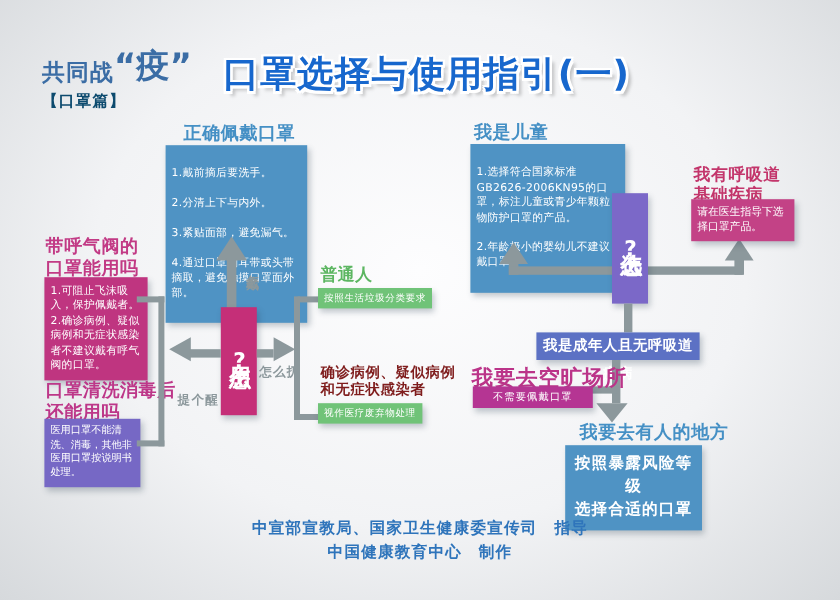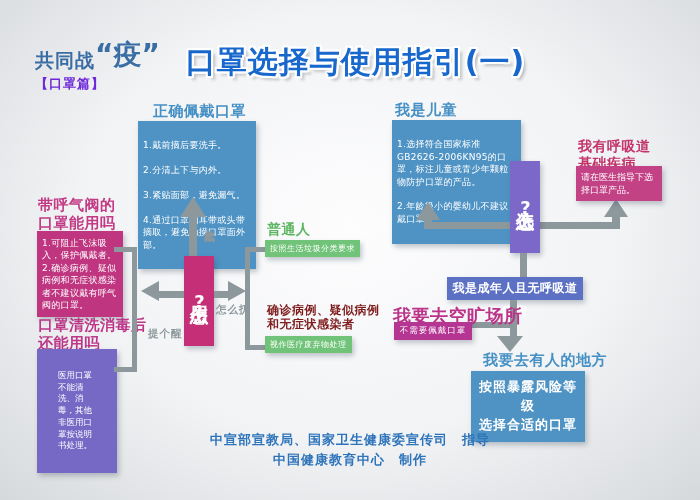--- a/index.html
+++ b/index.html
@@ -26,41 +26,41 @@
   }
   .small { font-size: 9px; line-height: 1.38; letter-spacing: .3px; }
   .gray { background: #8c989c; }
   .head { width:0; height:0; position:absolute; }
 
   
   .logo { left:35px; top:36px; }
   .logo-top { color:#3b6da5; font-weight:bold; display:flex; align-items:flex-end; }
   .logo-main { font-size:19px; padding-top:8px; letter-spacing:1px; }
   .logo-yi { font-size:28px; }
-  .logo-sub { color:#6d28d9; font-weight:bold; font-size:13px; margin-top:1px; letter-spacing:1px; }
+  .logo-sub { color:#0c4a6e; font-weight:bold; font-size:13px; margin-top:1px; letter-spacing:1px; }
 
   
   .main-title {
     left:158px; top:42px; width:395px;
     text-align:center; font-size:30px; font-weight:bold; color:#1767cd;
     letter-spacing:1px;
     text-shadow: 2px 0 0 #fff, -2px 0 0 #fff, 0 2px 0 #fff, 0 -2px 0 #fff,
                  2px 2px 0 #fff, -2px -2px 0 #fff, 2px -2px 0 #fff, -2px 2px 0 #fff,
                  4px 4px 3px rgba(0,0,0,.22);
   }
 
   
   .wear-title { left:153px; top:103px; font-size:15px; color:#4590c5; }
   .wear-box { left:138px; top:121px; width:118px; padding:6px 5px; background:#4f93c4; }
 
   
   .valve-title { left:38px; top:197px; font-size:15px; color:#c23a85; }
   .valve-box { left:37px; top:231px; width:86px; padding:6px 5px; background:#bf3580; }
   .wash-title { left:38px; top:317px; font-size:15px; color:#bd3789; }
-  .wash-box { left:37px; top:349px; width:80px; padding:21px; background:#7668c5; font-size:8.5px; line-height:1.38; }
+  .wash-box { left:37px; top:349px; width:80px; padding:5px; background:#7668c5; font-size:8.5px; line-height:1.38; }
 
   
   .blv { left:132px; top:247px; width:5px; height:125px; }
   .blt { left:114px; top:247px; width:23px; height:5px; }
   .blb { left:114px; top:367px; width:23px; height:5px; }
   .brv { left:245px; top:247px; width:5px; height:103px; }
   .brt { left:248px; top:247px; width:18px; height:5px; }
   .brb { left:248px; top:345px; width:18px; height:5px; }
 
   
@@ -119,21 +119,21 @@
   .adult-bar {
     left:447px; top:277px; width:136px; height:23px; background:#5c71c4;
     color:#ffffff; font-weight:bold; font-size:12px; text-align:center; line-height:23px;
     letter-spacing:.5px; box-shadow:2px 3px 5px rgba(40,60,80,.28); position:absolute;
   }
   .down2-shaft { left:510px; top:300px; width:7px; height:36px; }
   .down2-head { left:497px; top:336px; border-left:13px solid transparent; border-right:13px solid transparent; border-top:16px solid #8c989c; }
   .branch-h { left:470px; top:322px; width:44px; height:6px; }
 
   .open-title { left:393px; top:305px; font-size:18px; color:#bb3489; }
-  .open-box { left:394px; top:322px; width:78px; padding:3px 0; text-align:center; background:#b53593; font-size:8.5px; letter-spacing:1px; }
+  .open-box { left:394px; top:322px; width:100px; padding:3px 0; text-align:center; background:#b53593; font-size:8.5px; letter-spacing:1px; }
 
   .crowd-title { left:483px; top:352px; font-size:15px; color:#4590c5; }
   .crowd-box {
     left:471px; top:371px; width:114px; padding:7px 4px; background:#4f93c4;
     font-size:13px; font-weight:bold; text-align:center; line-height:1.45; letter-spacing:1px;
   }
 
   
   .credit { position:absolute; left:0; width:700px; text-align:center; color:#2e74bb; font-weight:bold; font-size:13px; letter-spacing:1px; }
   .credit1 { top:431px; }

